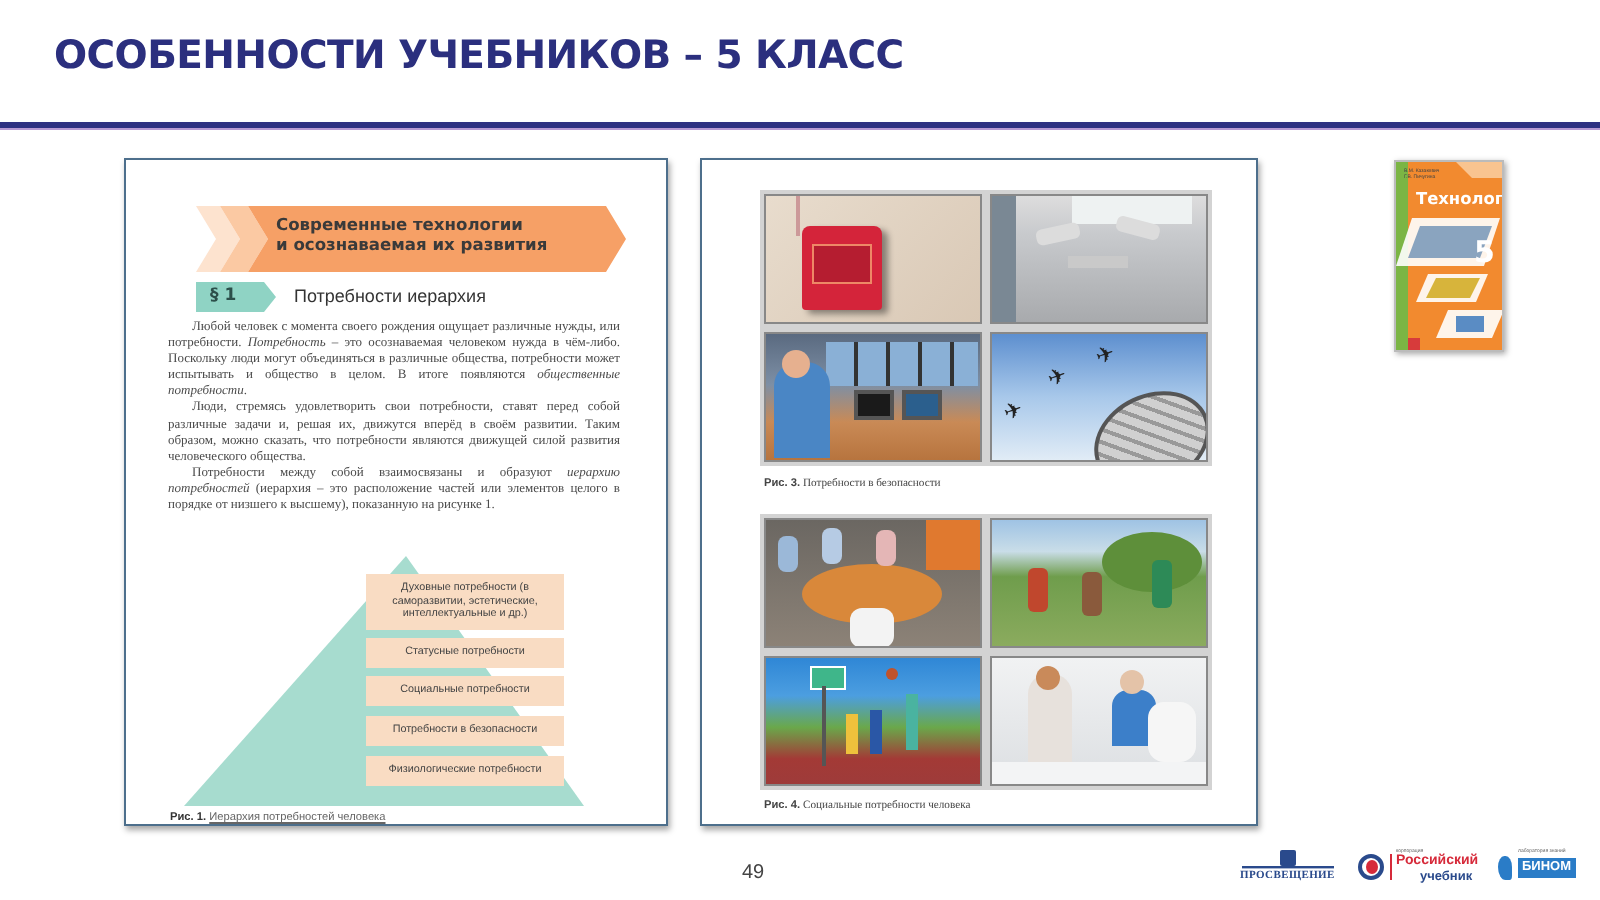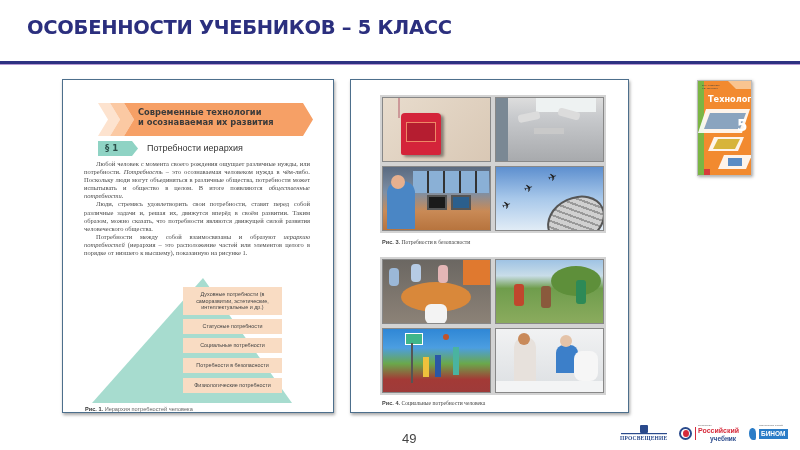--- a/index.html
+++ b/index.html
@@ -35,21 +35,21 @@
   .photo { position: relative; overflow: hidden; border: 1px solid #888; }
   .fig-cap-r { position: absolute; left: 31px; font-size: 5.6px; color: #444; white-space: nowrap; font-family: "Liberation Serif", serif; }
   .fig-cap-r b { font-family: "Liberation Sans", sans-serif; font-weight: bold; }
 
   
   .cover { position: absolute; left: 697px; top: 80px; width: 55px; height: 96px; border: 1px solid #bbb; box-shadow: 1px 1px 3px rgba(0,0,0,0.35); overflow: hidden; background: #f28a2f; }
   .cover-title { position: absolute; left: 10px; top: 13px; font-family: "DejaVu Sans", sans-serif; font-weight: bold; font-size: 8.2px; color: #fff; white-space: nowrap; }
   .cover-grade { position: absolute; left: 39px; top: 36px; font-family: "DejaVu Sans", sans-serif; font-weight: bold; font-size: 15px; color: #fff; }
   .cover-authors { position: absolute; left: 4px; top: 3px; font-size: 2.5px; color: #444; line-height: 3px; }
 
-  .page-number { position: absolute; left: 402px; top: 431px; font-size: 13px; color: #444; }
+  .page-number { position: absolute; left: 371px; top: 431px; font-size: 10px; color: #444; }
 
   .logos { position: absolute; top: 424px; height: 20px; }
   .logo-prosv { left: 619px; width: 50px; }
   .logo-ru { left: 679px; width: 64px; }
   .logo-binom { left: 749px; width: 42px; }
 </style>
 </head>
 <body>
 
 <div class="title">ОСОБЕННОСТИ УЧЕБНИКОВ – 5 КЛАСС</div>

